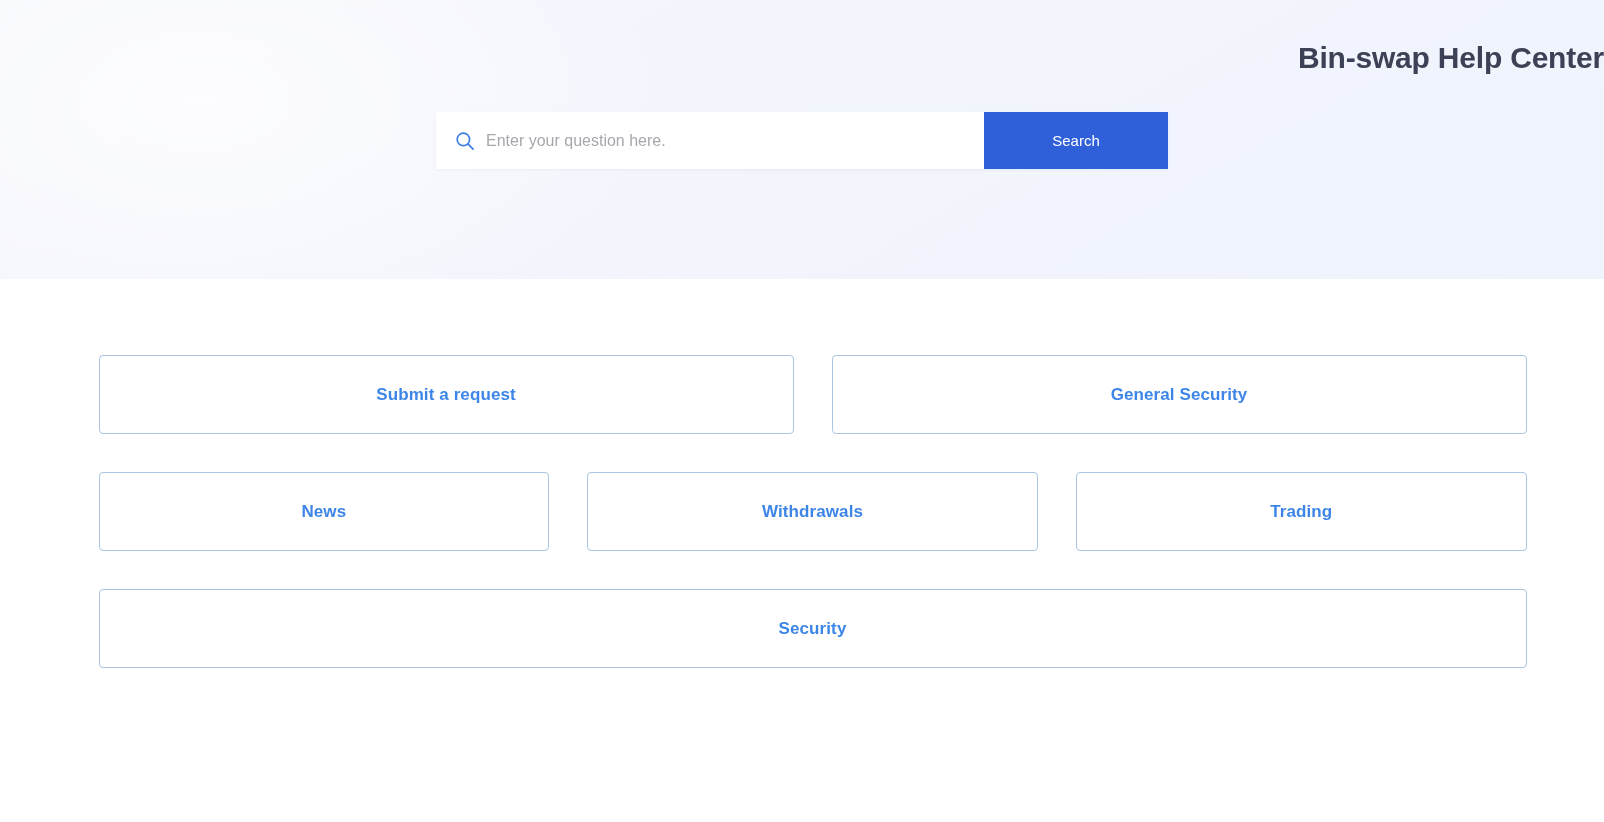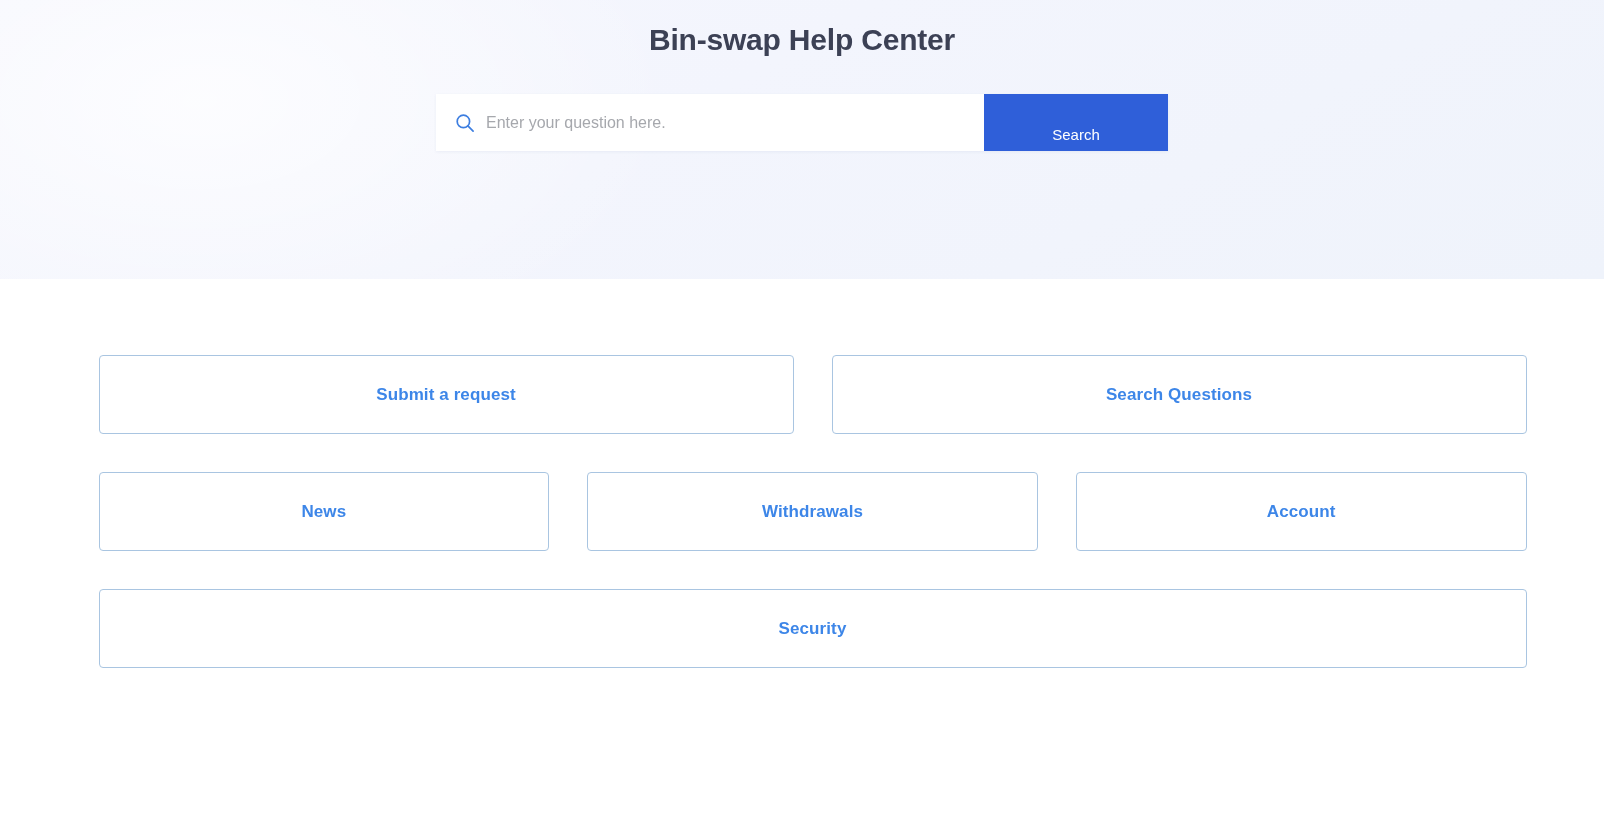--- a/index.html
+++ b/index.html
@@ -66,26 +66,27 @@
   }
 
   .hero-inner {
     position: relative;
     z-index: 2;
     width: 100%;
     text-align: center;
   }
 
   .page-title {
-    margin-top: 18px;
+    margin-top: 36px;
     font-size: 30px;
     font-weight: bold;
     color: #3c4155;
     letter-spacing: -0.2px;
     line-height: 44px;
+    text-align: right;
   }
 
   
   .search-wrap {
     margin: 32px auto 0;
     width: 732px;
     height: 57px;
     display: flex;
     align-items: stretch;
     box-shadow: 0 1px 3px rgba(60, 80, 140, 0.07);
@@ -127,21 +128,21 @@
   .search-button {
     flex: 0 0 184px;
     border: 0;
     background: #2f5fd9;
     color: #ffffff;
     font-family: "Liberation Sans", sans-serif;
     font-size: 15px;
     line-height: 57px;
     cursor: pointer;
     text-align: center;
-    padding: 12px;
+    padding: 0;
   }
 
   
   .categories {
     width: 1449px;
     margin: 0 auto;
     padding-top: 76px;
   }
 
   .cat-row {
@@ -198,34 +199,34 @@
   </div>
 </section>
 
 <main class="categories">
 
   <div class="cat-row">
     <a class="cat-card" href="#">
       <span class="cat-label">Submit a request</span>
     </a>
     <a class="cat-card" href="#">
-      <span class="cat-label">Search Questions</span>
+      <span class="cat-label">General Security</span>
     </a>
   </div>
 
 
   <div class="cat-row">
     <a class="cat-card" href="#">
       <span class="cat-label">News</span>
     </a>
     <a class="cat-card" href="#">
       <span class="cat-label">Withdrawals</span>
     </a>
     <a class="cat-card" href="#">
-      <span class="cat-label">Account</span>
+      <span class="cat-label">Trading</span>
     </a>
   </div>
 
   <div class="cat-row">
     <a class="cat-card cat-card-full" href="#">
       <span class="cat-label">Security</span>
     </a>
   </div>
 
 </main>

